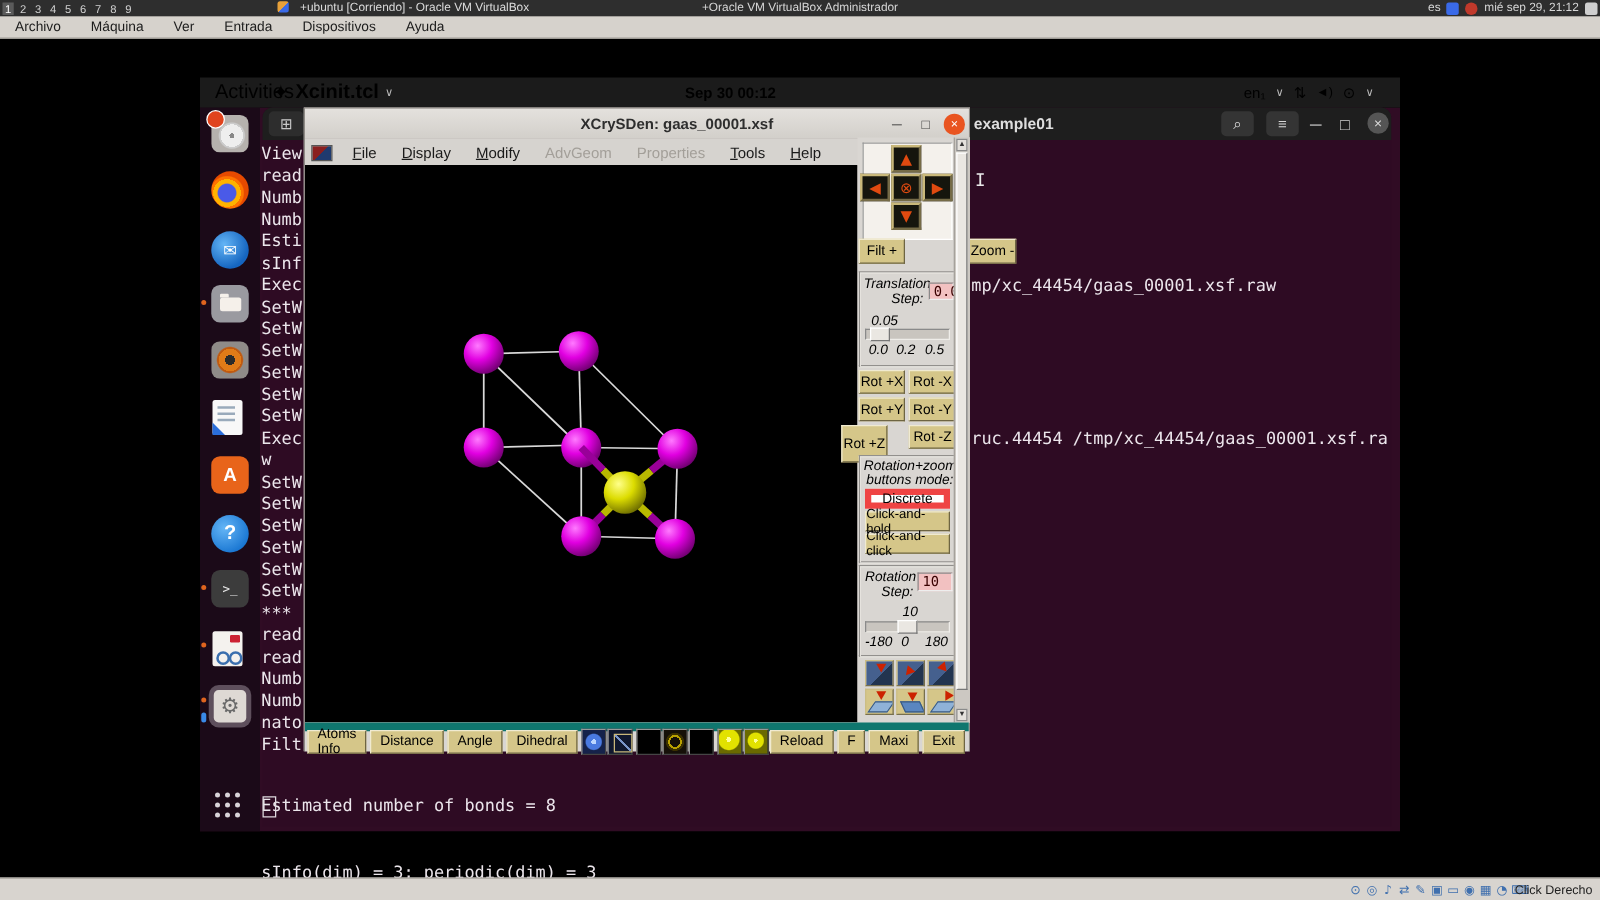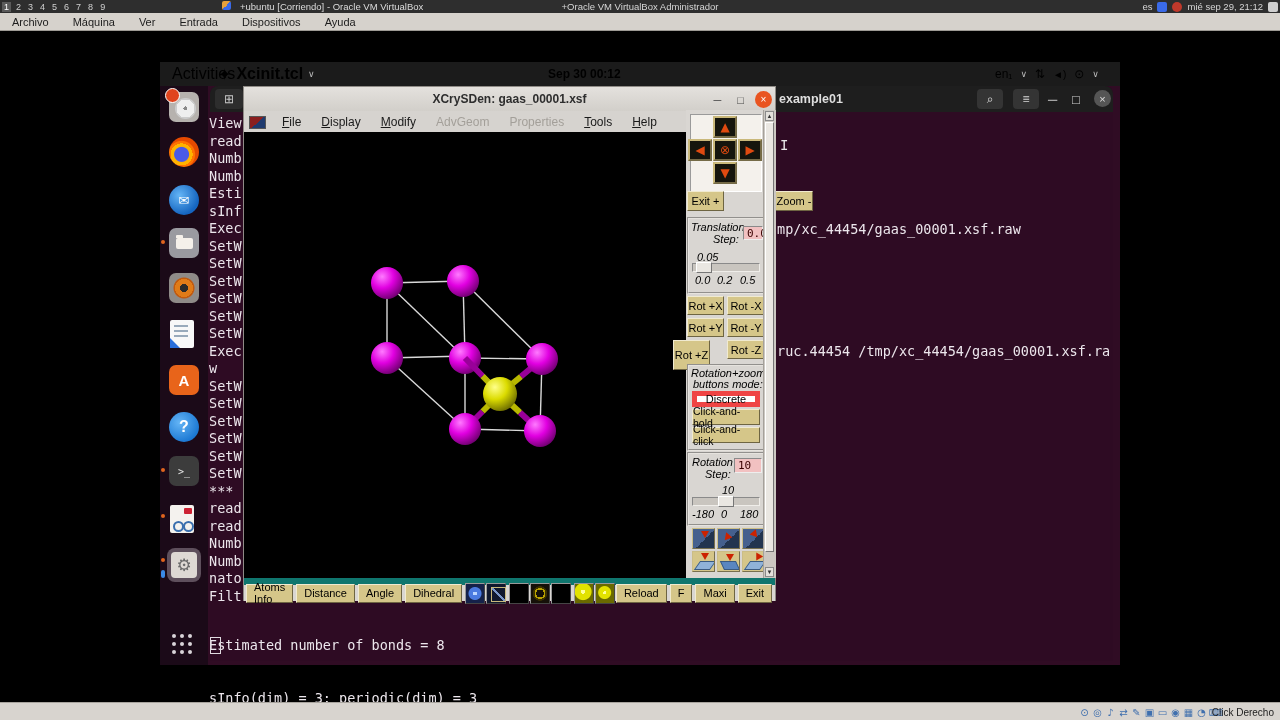--- a/index.html
+++ b/index.html
@@ -55,21 +55,21 @@
   #tleft{left:209px;top:115px;width:35px;line-height:17.5px;overflow:hidden;}
   .trx{left:777px;}
   #tbottom{left:209px;top:602px;line-height:17.5px;}
   #cursor{left:210px;top:637px;width:9px;height:15px;border:1.5px solid #e0dae0;}
 
   
   #xcr{left:243px;top:86px;width:533px;height:515px;background:#d9d6d2;border:1px solid #8f8b86;box-sizing:border-box;}
   #xcr-titlebar{position:absolute;left:0;top:0;width:531px;height:24px;
     background:linear-gradient(#e4e1dd,#d2cfca);border-bottom:1px solid #a8a49e;}
   #xcr-title{width:100%;height:24px;display:flex;align-items:center;justify-content:center;
-    font-size:12px;font-weight:bold;color:#2e2e2e;}
+    font-size:12px;font-weight:bold;color:#2e2e2e;padding-left:32px;}
   .wbtn{position:absolute;top:4px;width:17px;height:17px;display:flex;align-items:center;justify-content:center;
     font-size:11px;color:#444;}
   #xcr-close{background:#e95420;border-radius:50%;color:#fff;font-size:10px;}
   #xcr-menubar{position:absolute;left:0;top:24px;width:531px;height:22px;background:#d6d3cf;
     border-bottom:1px solid #b2aea8;display:flex;align-items:center;font-size:12px;color:#1a1a1a;}
   #xcr-logo{width:15px;height:11px;margin:0 6px 0 5px;background:linear-gradient(135deg,#8a1f1f 50%,#1f3a6e 50%);
     border:1px solid #555;}
   #xcr-menubar .mi{padding:2px 10px;}
   #xcr-menubar .mi.dis{color:#a39f99;}
   #xcr-menubar u{text-decoration:underline;}
@@ -364,21 +364,21 @@
     </svg>
 
   <div class="abs" id="panel"></div>
   <div class="abs" id="padframe"></div>
   <div class="pad abs" style="left:713px;top:116px;">▲</div>
   <div class="pad abs" style="left:688px;top:139px;">◀</div>
   <div class="pad abs" style="left:713px;top:139px;">⊗</div>
   <div class="pad abs" style="left:738px;top:139px;">▶</div>
   <div class="pad abs" style="left:713px;top:162px;">▼</div>
 
-  <div class="btn-tan" style="left:687px;top:191px;width:37px;height:20px;">Exit +</div>
+  <div class="btn-tan" style="left:687px;top:191px;width:37px;height:20px;">Filt +</div>
   <div class="btn-tan" style="left:727px;top:191px;width:38px;height:20px;margin-left:48px;">Zoom -</div>
 
   <div class="frame" style="left:687px;top:217px;width:77px;height:73px;"></div>
   <div class="lbl" style="left:691px;top:221px;">Translation</div>
   <div class="lbl" style="left:713px;top:233px;">Step:</div>
   <div class="entry" style="left:743px;top:226px;width:20px;height:14px;">0.05</div>
   <div class="lbl" style="left:697px;top:251px;">0.05</div>
   <div class="trough" style="left:692px;top:263px;width:68px;height:9px;"></div>
   <div class="thumb" style="left:696px;top:262px;width:16px;height:11px;"></div>
   <div class="lbl" style="left:695px;top:274px;">0.0</div>

